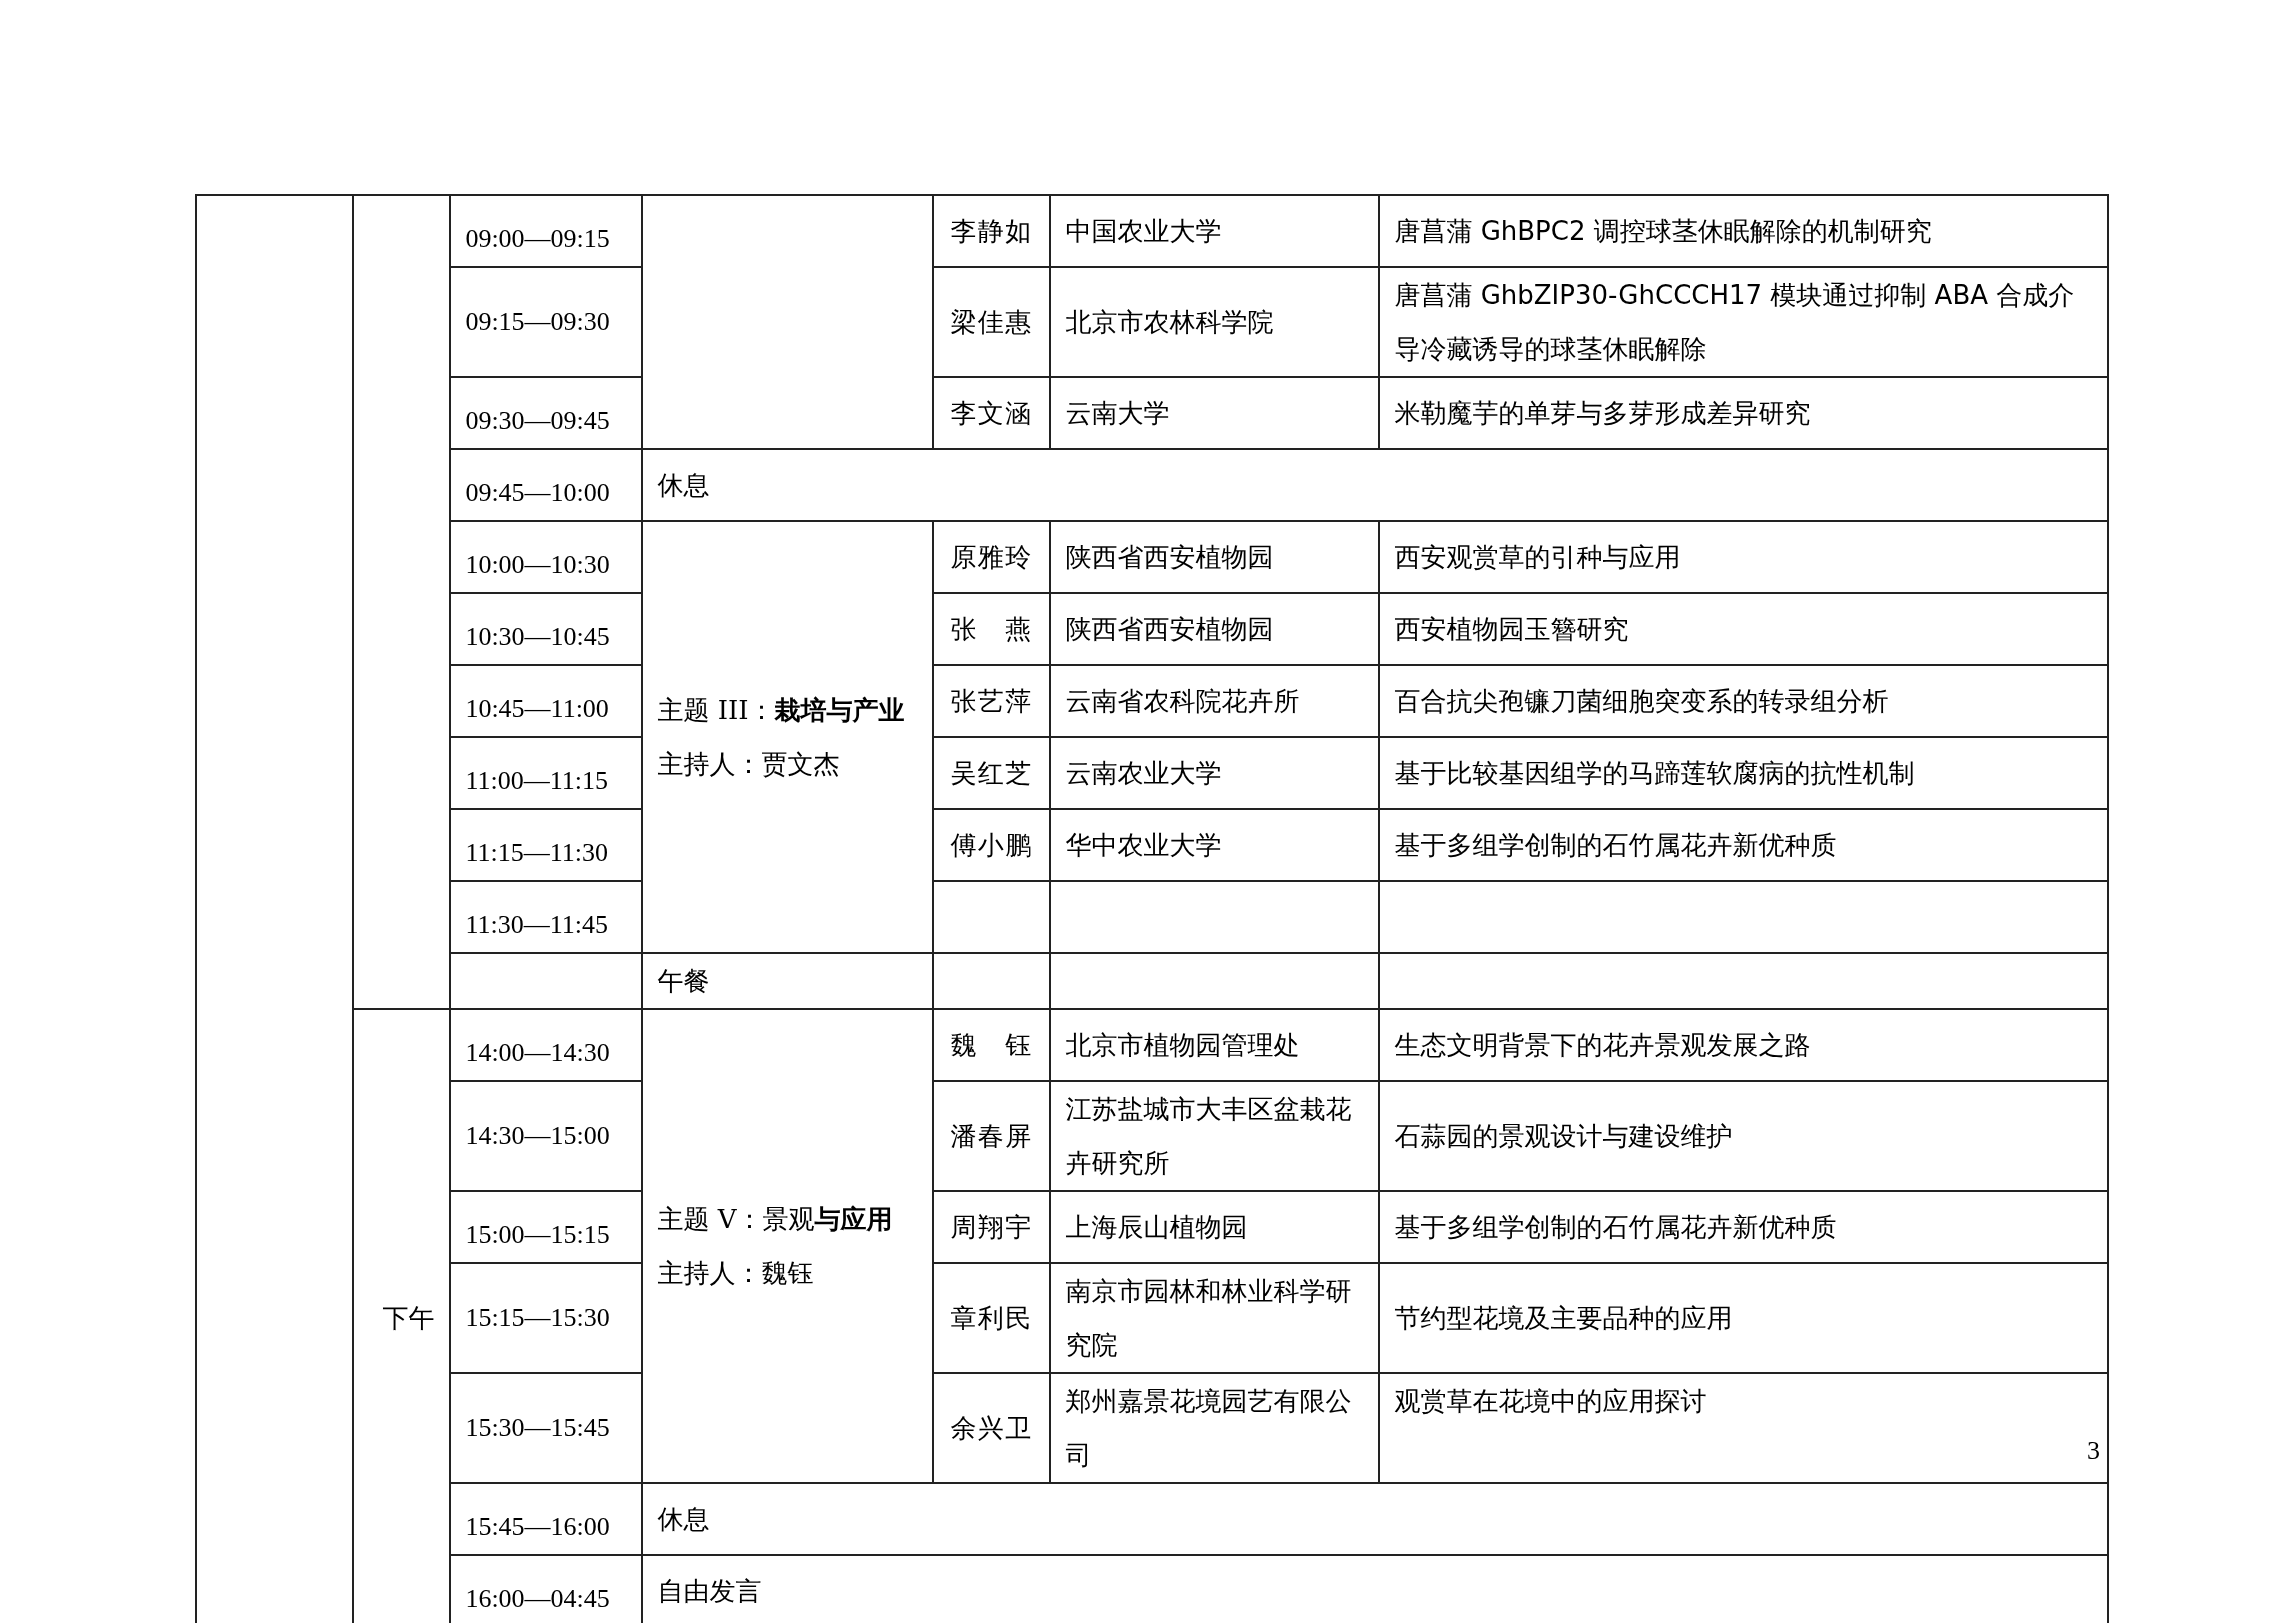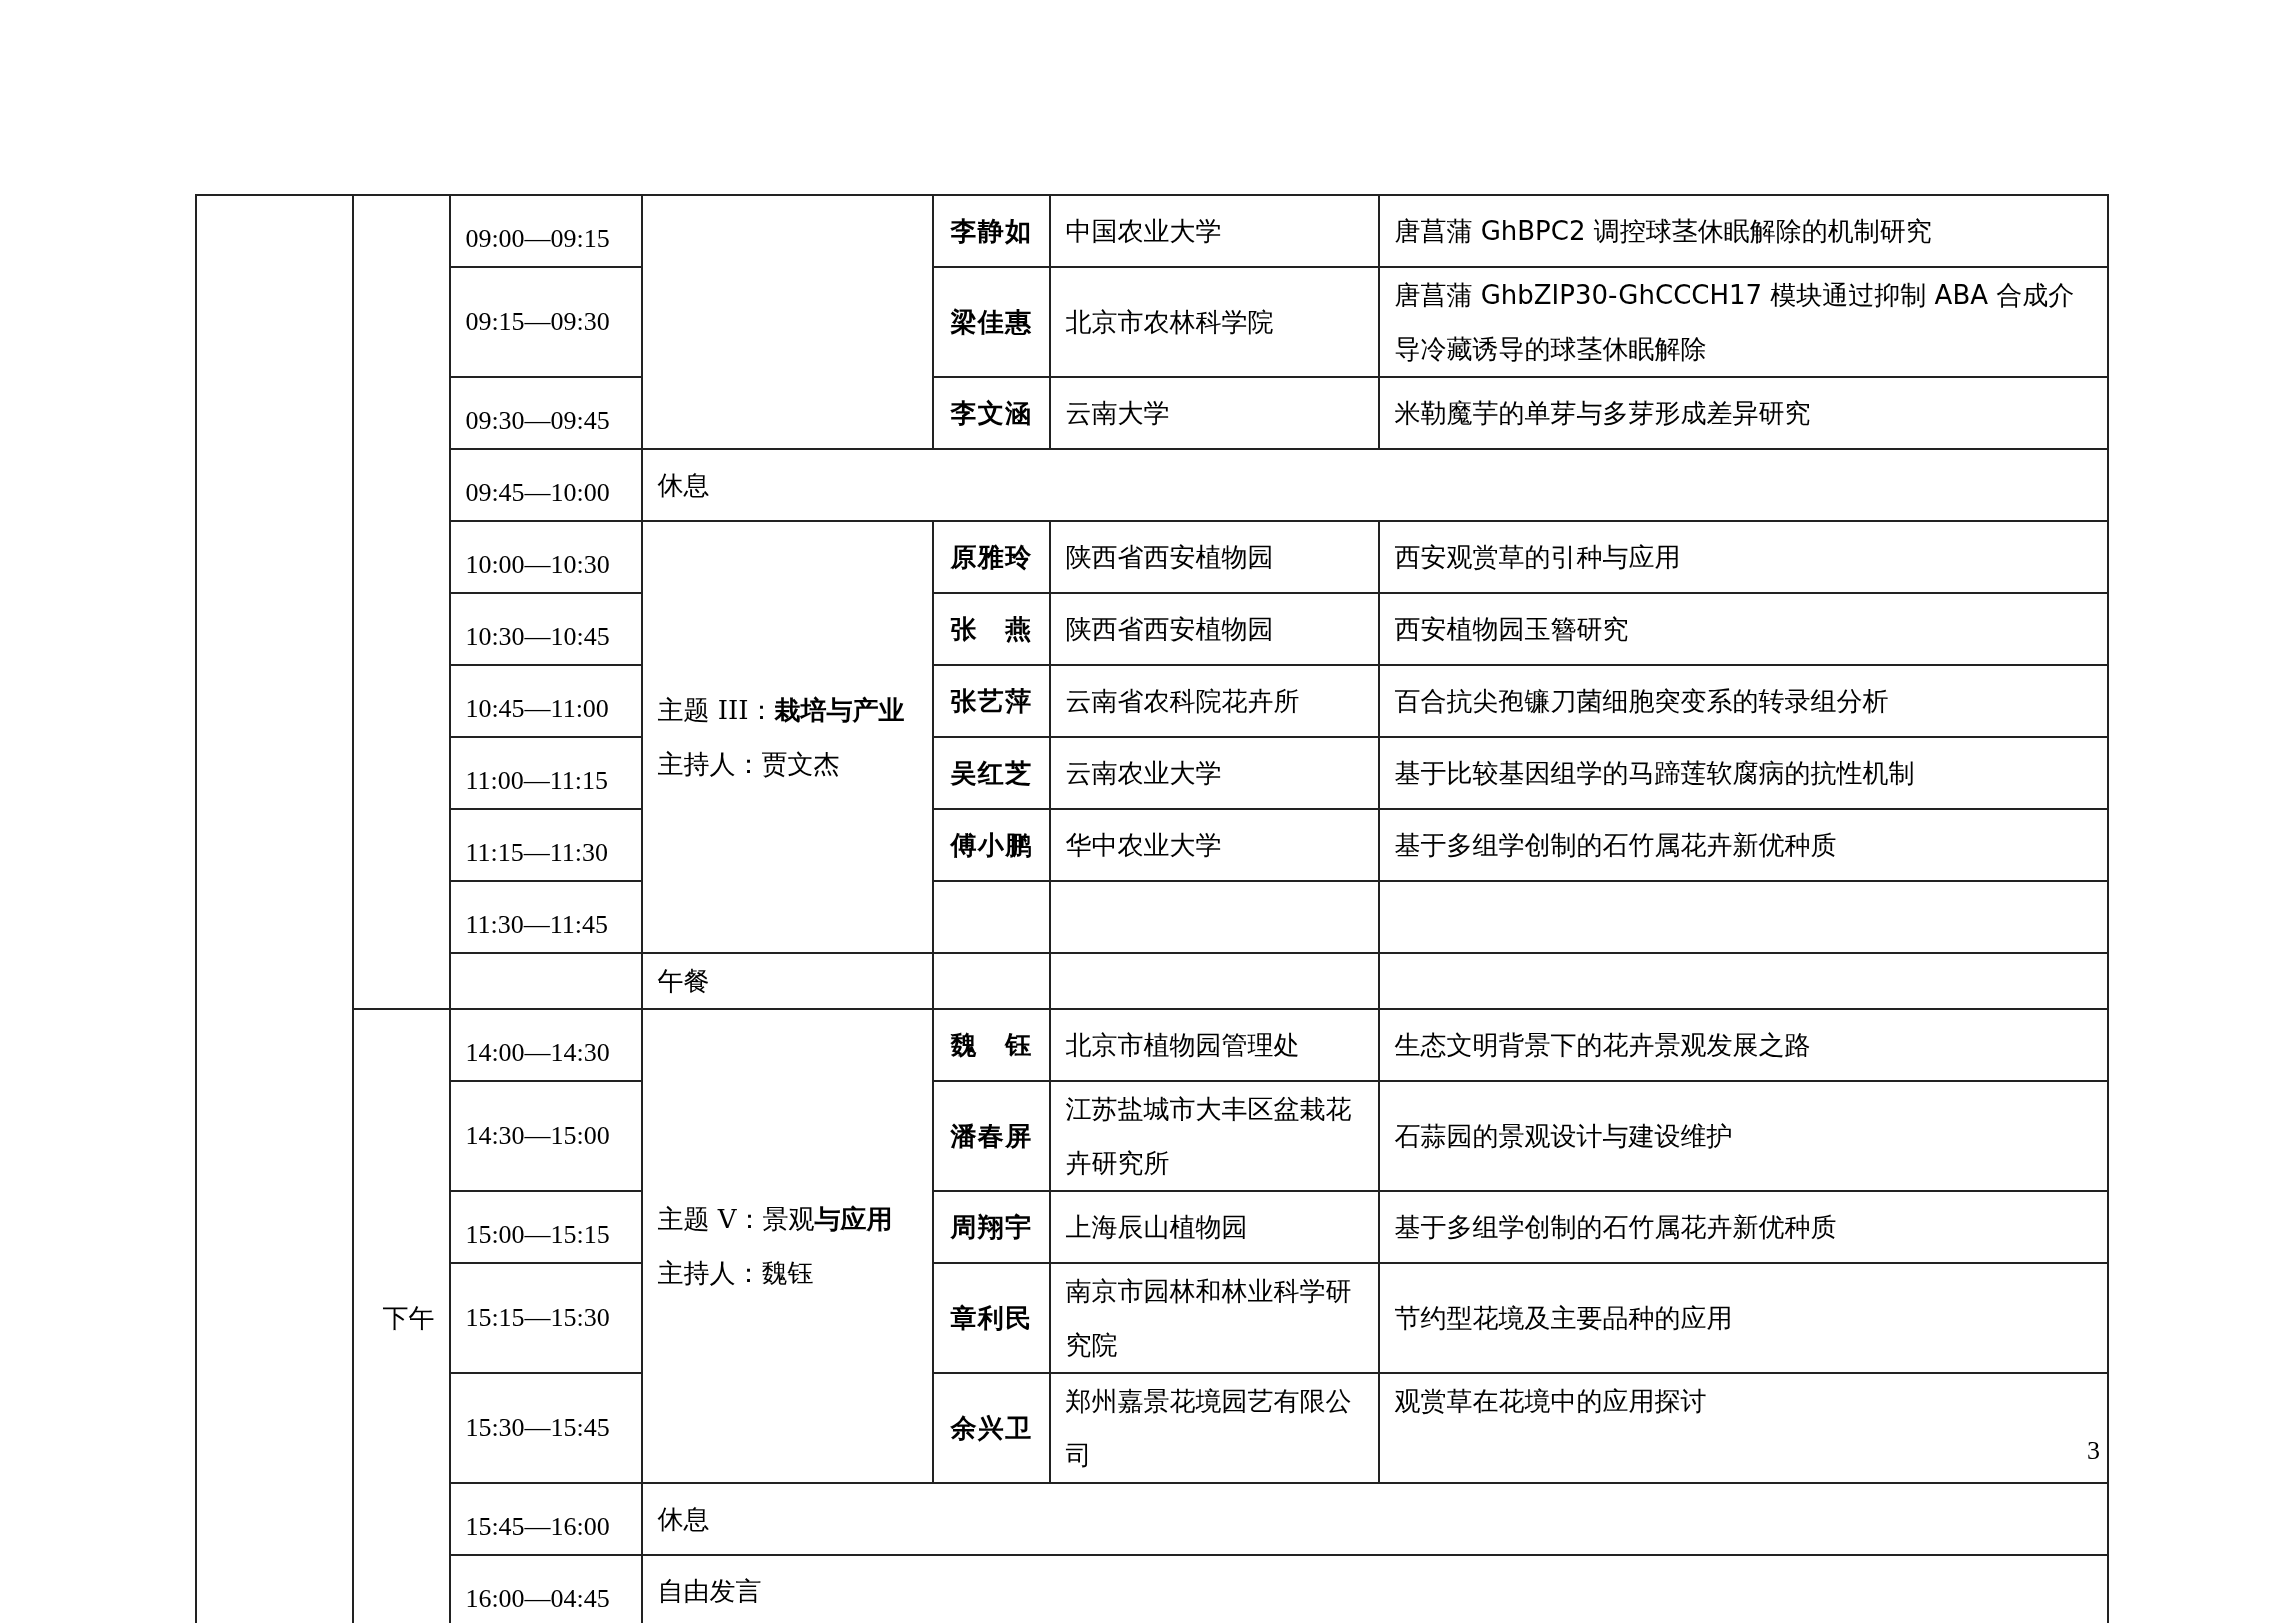--- a/index.html
+++ b/index.html
@@ -4,21 +4,21 @@
 <style>
   html, body { margin: 0; padding: 0; background: #ffffff; }
   body { width: 2295px; height: 1623px; position: relative; overflow: hidden;
          font-family: "DejaVu Serif", "Liberation Serif", serif; color: #000; }
   table.sched { position: absolute; left: 195px; top: 194px; width: 1910px;
                 border-collapse: collapse; table-layout: fixed; }
   table.sched td { border: 2px solid #222; padding: 0 14.4px; font-size: 26px;
                    vertical-align: middle; line-height: 54px; }
   td.time { font-family: "Liberation Serif", serif; font-size: 27.5px; vertical-align: top; padding-top: 7.9px; line-height: 38px;}
   td.time.mid { vertical-align: middle; padding-top: 16px; }
-  td.name { text-align: center; padding: 0 5.2px; font-size: 25px; letter-spacing: 1.3px; font-weight: bold; }
+  td.name { text-align: center; padding: 0 5.2px; font-size: 25px; letter-spacing: 1.3px; }
   td.inst { font-size: 26px; margin-top: 48px; }
   td.topic { font-family: "DejaVu Sans", "Liberation Sans", sans-serif; font-size: 26px; margin-top: 16px; }
   td.session { font-size: 26px; line-height: 54px; }
   td.session .bold { font-family: "DejaVu Sans", sans-serif; font-weight: bold; }
   td.period { text-align: right; font-size: 27.5px; }
   td.plain { font-size: 27.5px; margin-left: 13px; }
   .r1 { height: 50px; }
   .r2 { height: 103px; padding-left: 28px; }
   .page-num { position: absolute; left: 2087px; top: 1436px; font-size: 26px;
               font-family: "Liberation Serif", serif; }

